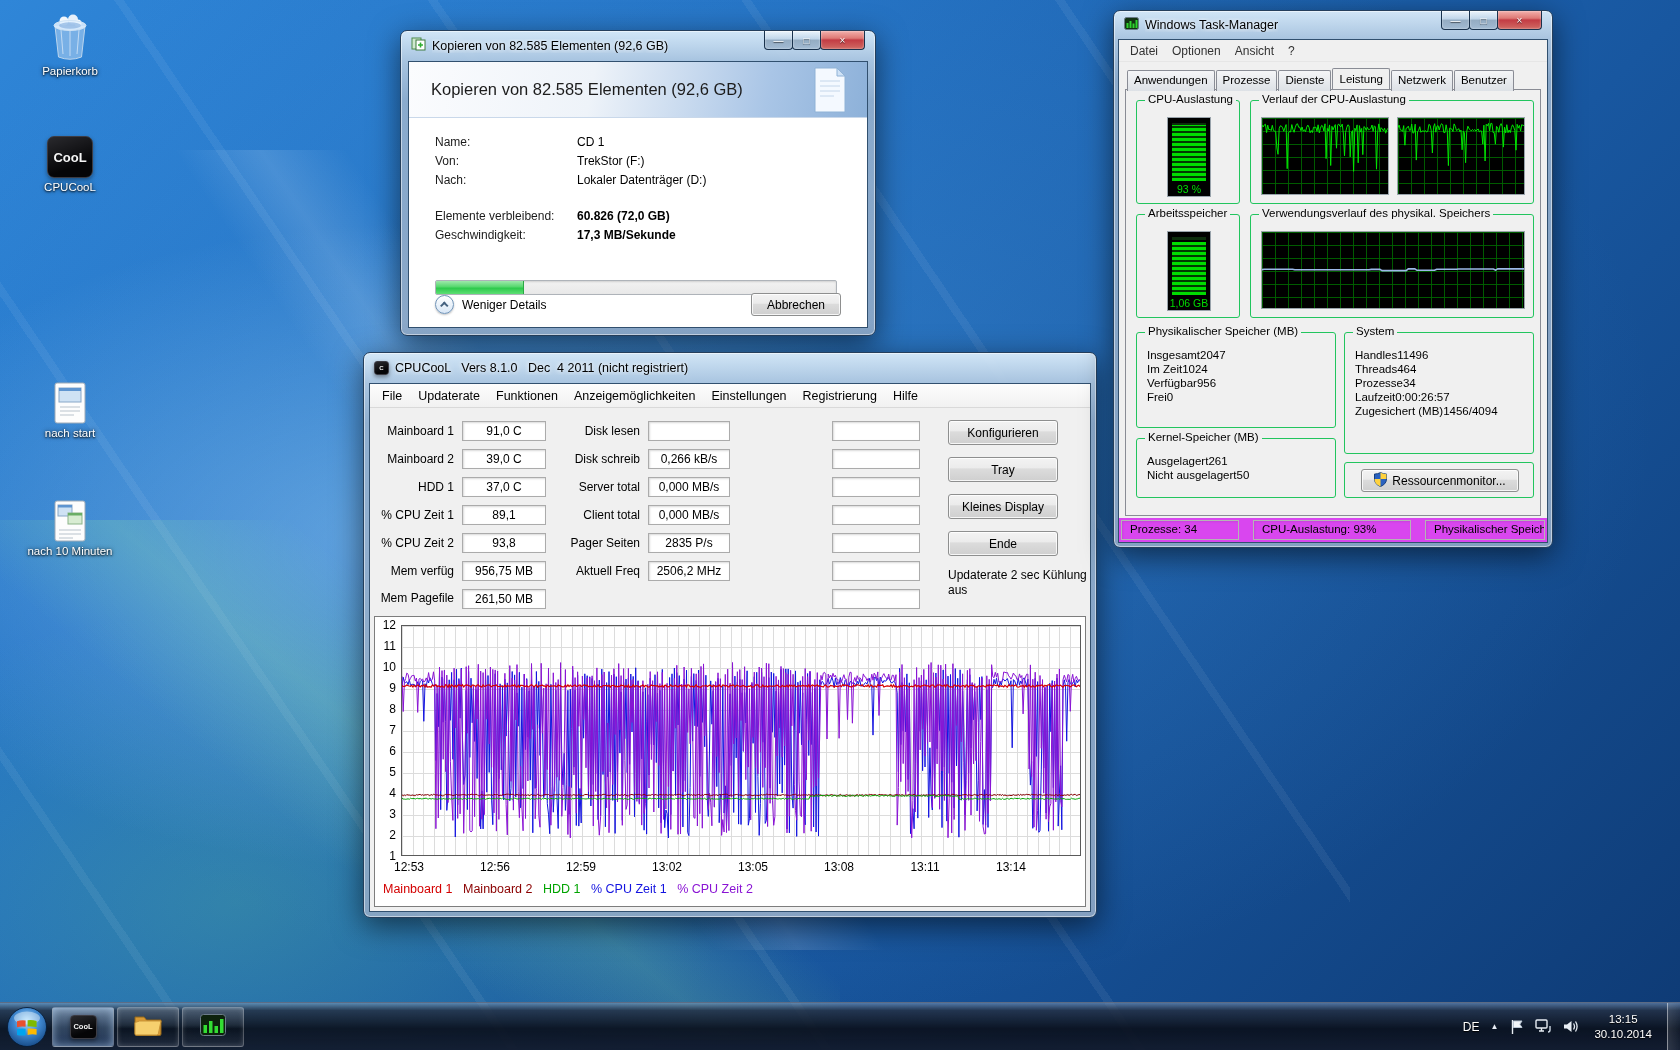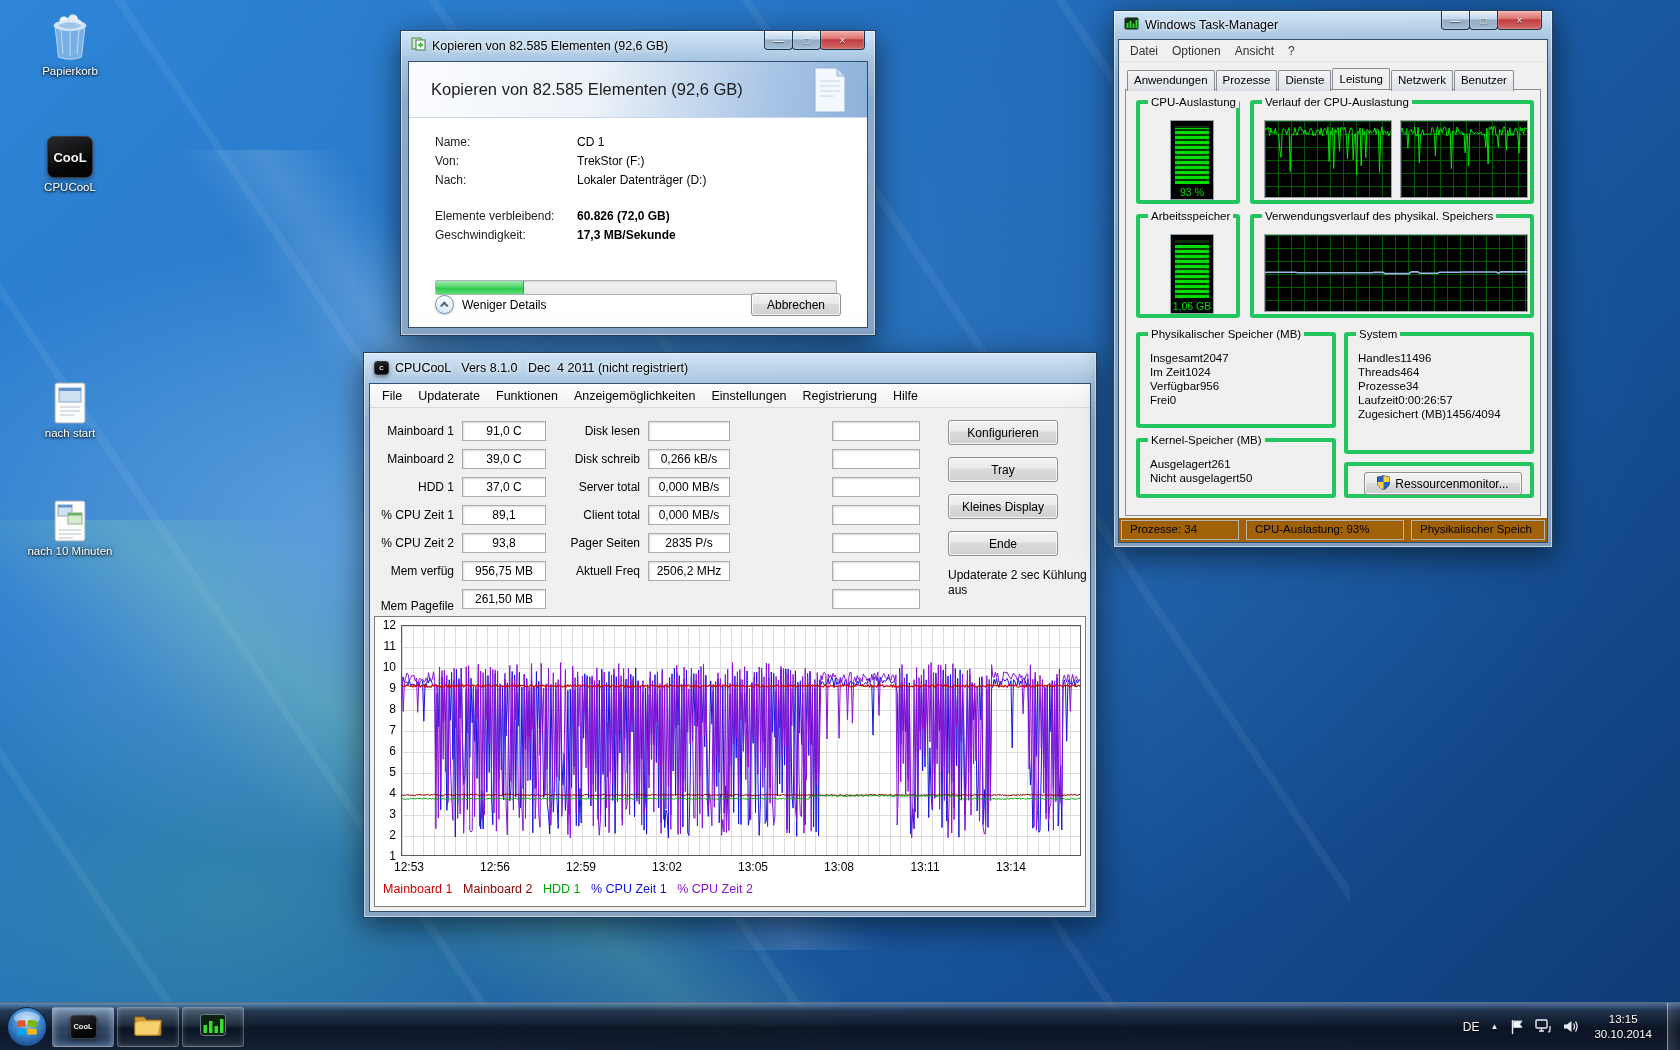--- a/index.html
+++ b/index.html
@@ -17,21 +17,21 @@
 
 
 .dicon{position:absolute;width:88px;text-align:center;cursor:default}
 .dicon-img{height:52px;display:flex;align-items:flex-end;justify-content:center}
 .dicon-label{margin-top:3px;font-size:11.5px;color:#fff;text-shadow:0 1px 2px rgba(0,0,0,.95),0 0 4px rgba(0,0,0,.7)}
 .cpucool-box{width:46px;height:42px;background:linear-gradient(160deg,#2a2a2e,#050507 70%);border:1px solid #3c3c44;border-radius:7px;display:flex;align-items:center;justify-content:center;color:#f5f5f5;font-weight:bold;font-size:13px;box-shadow:0 2px 4px rgba(0,0,0,.4)}
 .cpucool-box.small{width:27px;height:24px;border-radius:4px;font-size:7.5px}
 
 
 .win{position:absolute;border:1px solid #1c3document;border:1px solid #1c3document}
-.win{border:1px solid #253f5c;border-radius:0;
+.win{border:1px solid #253f5c;border-radius:7px;
 background:linear-gradient(to bottom,rgba(218,236,250,.95),rgba(178,202,226,.92) 30px,rgba(152,178,206,.88) 70px,rgba(146,170,198,.88));
 box-shadow:inset 0 0 0 1px rgba(255,255,255,.5),0 8px 30px rgba(0,0,0,.55)}
 .titlebar{height:30px;display:flex;align-items:center;gap:6px;padding:0 110px 0 10px;cursor:default}
 .t-text{font-size:12.5px;white-space:pre;overflow:hidden;text-shadow:0 0 4px rgba(255,255,255,.95),0 0 9px rgba(255,255,255,.8)}
 .caps{position:absolute;top:0;right:10px;display:flex;z-index:5}
 .cap{width:29px;height:19px;margin-left:-1px;border:1px solid #19324d;border-top:none;border-radius:0 0 4px 4px;display:flex;align-items:center;justify-content:center;color:#fff;font-size:10px;text-shadow:0 1px 1px rgba(0,0,0,.7);background:linear-gradient(to bottom,rgba(255,255,255,.55),rgba(180,200,220,.35) 45%,rgba(90,115,140,.45) 50%,rgba(140,165,190,.5));box-shadow:inset 0 0 2px rgba(255,255,255,.7)}
 .cap.close{width:45px;background:linear-gradient(to bottom,#f2b0ac,#de7a76 40%,#c33c44 50%,#d06a63)}
 .client{position:absolute;background:#f0f0f0;border:1px solid #31506f}
 
 
@@ -74,32 +74,32 @@
 
 #taskmgr{left:1113px;top:10px;width:440px;height:538px}
 #taskmgr .titlebar{height:28px}
 #taskmgr .client{left:4px;right:4px;top:28px;bottom:4px}
 .tm-menubar{height:22px;display:flex;align-items:center;padding-left:4px;border-bottom:1px solid #e6e6e6}
 .tm-menubar .menu-item{font-size:12px;padding:2px 7px;color:#333}
 .tabs{position:absolute;left:8px;top:28px;display:flex;z-index:2}
 .tab{font-size:11.5px;padding:3px 6px 2px;border:1px solid #898c95;border-bottom:none;border-radius:2px 2px 0 0;background:linear-gradient(#f4f5f7,#dde1e6);margin-right:1px;position:relative;top:2px;cursor:pointer;white-space:nowrap}
 .tab.active{background:#f0f0f0;top:0;padding-top:4px;padding-bottom:4px;z-index:3}
 .tabpanel{position:absolute;left:6px;right:6px;top:49px;bottom:26px;border:1px solid #898c95;background:#f0f0f0}
-.group{position:absolute;border:4px solid #22c55e;border-radius:3px}
+.group{position:absolute;border:1px solid #22c55e;border-radius:3px}
 .gtitle{position:absolute;top:-8px;left:8px;background:#f0f0f0;padding:0 3px;font-size:11.5px;white-space:nowrap}
 .meter{position:absolute;left:30px;top:16px;width:44px;height:80px;background:#000;border:1px solid #99a3ab;box-shadow:inset 1px 1px 3px rgba(0,0,0,.7)}
 .meter-bars{position:absolute;left:4px;right:4px;top:3px;bottom:15px}
 .meter-unlit{position:absolute;inset:0;background:repeating-linear-gradient(to top,#0c2c0c 0 3px,#000 3px 5px)}
 .meter-lit{position:absolute;left:0;right:0;bottom:0;background:repeating-linear-gradient(to top,#00dc00 0 3px,#013901 3px 5px)}
 .meter-text{position:absolute;bottom:1px;width:100%;text-align:center;color:#00dc00;font-size:10.5px}
 .tm-graph{position:absolute;background:#000;border:1px solid #99a3ab;box-shadow:inset 1px 1px 3px rgba(0,0,0,.7);overflow:hidden}
 .graph-grid{position:absolute;inset:0;background-image:repeating-linear-gradient(to right,rgba(0,100,0,.9) 0 1px,transparent 1px 13px),repeating-linear-gradient(to bottom,rgba(0,100,0,.9) 0 1px,transparent 1px 13px)}
 .grows{position:absolute;left:4px;right:4px;top:15px}
 .grow{display:flex;font-size:11.5px;padding:1px 6px}
-.statusbar{position:absolute;left:0;right:0;bottom:0;height:24px;display:flex;gap:7px;padding:2px;background:#a16207}
+.statusbar{position:absolute;left:0;right:0;bottom:0;height:24px;display:flex;gap:14px;padding:2px;background:#d946ef}
 .scell{border:1px solid #b5b5b5;box-shadow:inset 1px 1px 2px rgba(0,0,0,.08);font-size:11.5px;padding:2px 8px;white-space:nowrap;overflow:hidden}
 .scell.c1{width:118px}.scell.c2{width:158px}.scell.c3{flex:1}
 
 
 #taskbar{position:absolute;left:0;right:0;bottom:0;height:48px;display:flex;align-items:center;padding-left:4px;border-top:1px solid rgba(185,205,235,.45);background:linear-gradient(to bottom,rgba(140,160,185,.5),rgba(36,48,68,.85) 16%,rgba(10,16,28,.92) 55%,rgba(18,26,44,.94))}
 .start-orb{width:45px;height:45px;display:flex;align-items:center;justify-content:center;cursor:pointer}
 .tb-btn{width:62px;height:40px;margin-left:3px;border:1px solid rgba(255,255,255,.28);border-radius:3px;background:linear-gradient(to bottom,rgba(255,255,255,.18),rgba(255,255,255,.06) 45%,rgba(0,0,0,.14) 55%,rgba(255,255,255,.06));display:flex;align-items:center;justify-content:center;box-shadow:inset 0 0 5px rgba(255,255,255,.18);cursor:pointer}
 .tb-btn.active{background:linear-gradient(to bottom,rgba(205,228,255,.45),rgba(140,180,230,.3) 50%,rgba(70,110,170,.35));box-shadow:inset 0 0 9px rgba(195,225,255,.6)}
 .tray{margin-left:auto;display:flex;align-items:center;gap:11px;height:100%;padding-right:0}
 .tray-lang{font-size:12px;color:#fff;text-shadow:0 1px 1px #000;cursor:pointer}
@@ -252,21 +252,21 @@
       <span class="menu-item">Registrierung</span>
       <span class="menu-item">Hilfe</span>
     </div>
 
     <span class="cc-label" style="left:0;width:84px;top:37px">Mainboard 1</span>
     <span class="cc-label" style="left:0;width:84px;top:65px">Mainboard 2</span>
     <span class="cc-label" style="left:0;width:84px;top:93px">HDD 1</span>
     <span class="cc-label" style="left:0;width:84px;top:121px">% CPU Zeit 1</span>
     <span class="cc-label" style="left:0;width:84px;top:149px">% CPU Zeit 2</span>
     <span class="cc-label" style="left:0;width:84px;top:177px">Mem verfüg</span>
-    <span class="cc-label" style="left:0;width:84px;top:212px">Mem Pagefile</span>
+    <span class="cc-label" style="left:0;width:84px;top:204px">Mem Pagefile</span>
     <div class="cc-field" style="left:92px;width:84px;top:37px">91,0 C</div>
     <div class="cc-field" style="left:92px;width:84px;top:65px">39,0 C</div>
     <div class="cc-field" style="left:92px;width:84px;top:93px">37,0 C</div>
     <div class="cc-field" style="left:92px;width:84px;top:121px">89,1</div>
     <div class="cc-field" style="left:92px;width:84px;top:149px">93,8</div>
     <div class="cc-field" style="left:92px;width:84px;top:177px">956,75 MB</div>
     <div class="cc-field" style="left:92px;width:84px;top:205px">261,50 MB</div>
 
     <span class="cc-label" style="left:185px;width:85px;top:37px">Disk lesen</span>
     <span class="cc-label" style="left:185px;width:85px;top:65px">Disk schreib</span>

